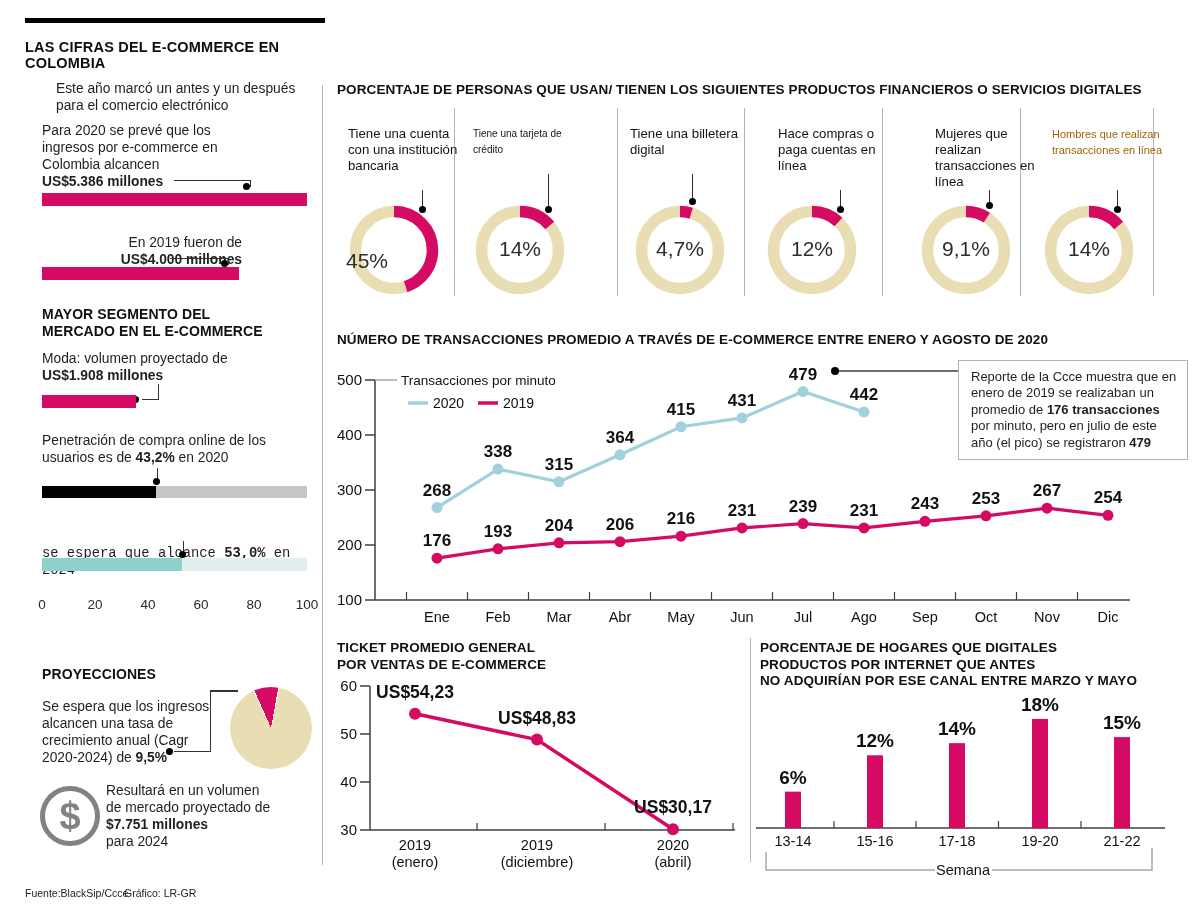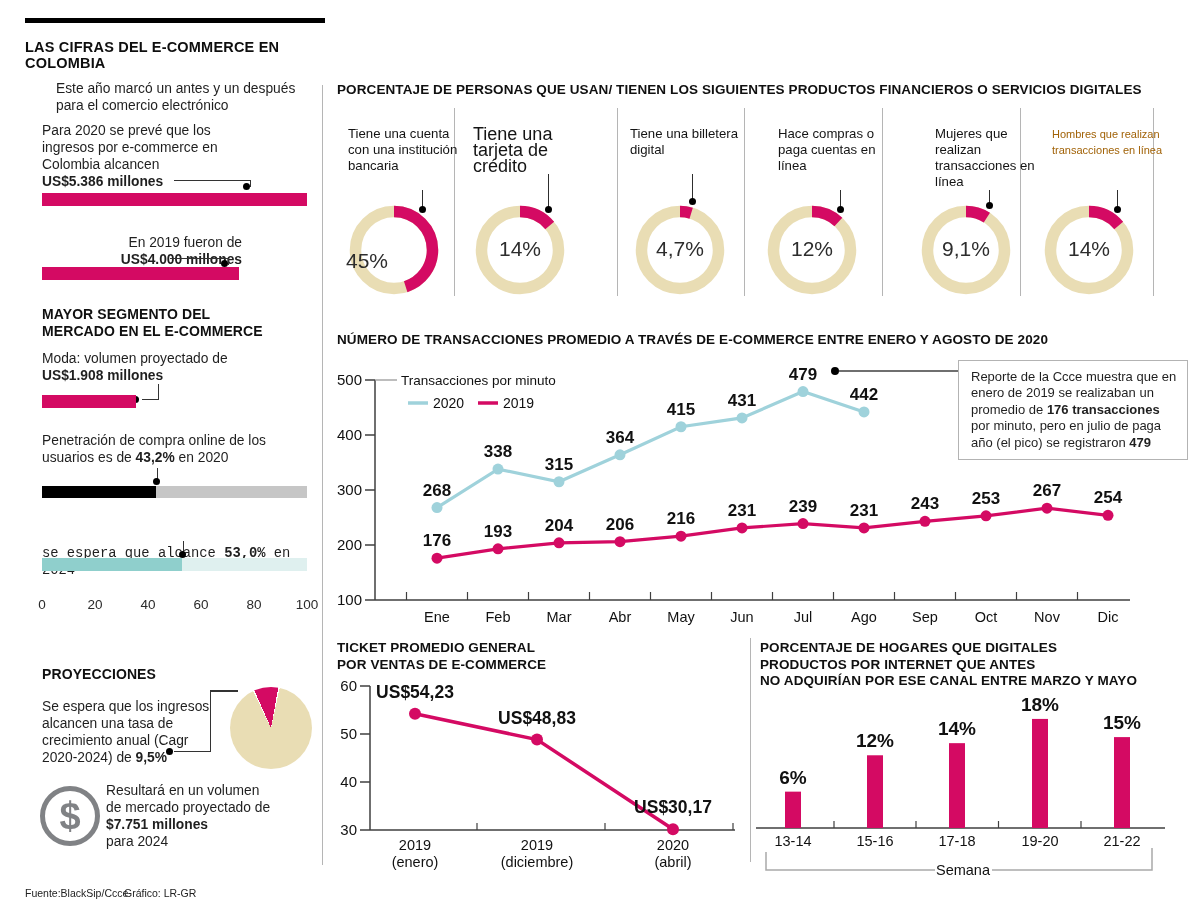--- a/index.html
+++ b/index.html
@@ -116,21 +116,21 @@
       <div style="position:absolute;left:1020px;top:108px;width:1px;height:188px;background:#b5b5b5;"></div>
       <div style="position:absolute;left:1153px;top:108px;width:1px;height:188px;background:#b5b5b5;"></div>
       <div style="position:absolute;left:348px;top:126px;width:118px;font-size:13.2px;line-height:16px;color:#141414;">Tiene una cuenta con una institución bancaria</div>
       <svg width="96" height="96" style="position:absolute;left:346px;top:202px;">
         <circle cx="48" cy="48" r="38.5" fill="none" stroke="#e9ddb4" stroke-width="11.5"></circle>
         <circle cx="48" cy="48" r="38.5" fill="none" stroke="#d40a63" stroke-width="11.5" stroke-dasharray="108.85618544688633 133.04644887952776" transform="rotate(-90 48 48)"></circle>
       </svg>
       <div style="position:absolute;left:346px;top:237px;width:96px;text-align:left;font-size:21px;color:#2d2d2d;margin-top:12px;">45%</div>
       <div style="position:absolute;left:421.9288218175523px;top:190px;width:1.5px;height:19.042397785550406px;background:#2e2e2e;"></div>
       <div style="position:absolute;left:419.1788218175523px;top:205.5423977855504px;width:7px;height:7px;border-radius:50%;background:#000;"></div>
-      <div style="position:absolute;left:473px;top:126px;width:118px;font-size:18px;line-height:16px;color:#141414;">Tiene una tarjeta de crédito</div>
+      <div style="position:absolute;left:473px;top:126px;width:118px;font-size:10px;line-height:16px;color:#141414;">Tiene una tarjeta de crédito</div>
       <svg width="96" height="96" style="position:absolute;left:472px;top:202px;">
         <circle cx="48" cy="48" r="38.5" fill="none" stroke="#e9ddb4" stroke-width="11.5"></circle>
         <circle cx="48" cy="48" r="38.5" fill="none" stroke="#d40a63" stroke-width="11.5" stroke-dasharray="33.866368805697974 208.03626552071609" transform="rotate(-90 48 48)"></circle>
       </svg>
       <div style="position:absolute;left:472px;top:237px;width:96px;text-align:center;font-size:21px;color:#2d2d2d;">14%</div>
       <div style="position:absolute;left:547.9288218175523px;top:174px;width:1.5px;height:35.042397785550406px;background:#2e2e2e;"></div>
       <div style="position:absolute;left:545.1788218175523px;top:205.5423977855504px;width:7px;height:7px;border-radius:50%;background:#000;"></div>
       <div style="position:absolute;left:630px;top:126px;width:118px;font-size:13.2px;line-height:16px;color:#141414;">Tiene una billetera digital</div>
       <svg width="96" height="96" style="position:absolute;left:632px;top:202px;">
         <circle cx="48" cy="48" r="38.5" fill="none" stroke="#e9ddb4" stroke-width="11.5"></circle>
@@ -250,21 +250,21 @@
         <text x="651" y="151.85" font-size="17" fill="#111" text-anchor="middle" font-weight="bold">253</text>
         <circle cx="712" cy="156.14999999999998" r="5.5" fill="#d40a63"></circle>
         <text x="712" y="144.14999999999998" font-size="17" fill="#111" text-anchor="middle" font-weight="bold">267</text>
         <circle cx="773" cy="163.3" r="5.5" fill="#d40a63"></circle>
         <text x="773" y="151.3" font-size="17" fill="#111" text-anchor="middle" font-weight="bold">254</text>
         <circle cx="500" cy="19" r="4" fill="#000"></circle>
         <line x1="504" y1="19" x2="623" y2="19" stroke="#3f3f3f" stroke-width="1.5"></line>
       </svg>
     </div>
   <div class="ann-box">
-    <span>Reporte de la Ccce muestra que en enero de 2019 se realizaban un promedio de </span><span class="b">176 transacciones</span><span> por minuto, pero en julio de paga año (el pico) se registraron </span><span class="b">479</span>
+    <span>Reporte de la Ccce muestra que en enero de 2019 se realizaban un promedio de </span><span class="b">176 transacciones</span><span> por minuto, pero en julio de este año (el pico) se registraron </span><span class="b">479</span>
   </div>
 
   <div class="abs h2" style="left:337px;top:640px;width:230px;">TICKET PROMEDIO GENERAL POR VENTAS DE E-COMMERCE</div>
   <div id="ticket-chart">
       <svg width="420" height="240" style="position:absolute;left:335px;top:672px;">
         <line x1="35" y1="14" x2="35" y2="158" stroke="#3f3f3f" stroke-width="1.5"></line>
         <line x1="25" y1="158" x2="35" y2="158" stroke="#3f3f3f" stroke-width="1.5"></line>
         <text x="22" y="163" font-size="15" fill="#111" text-anchor="end">30</text>
         <line x1="25" y1="110" x2="35" y2="110" stroke="#3f3f3f" stroke-width="1.5"></line>
         <text x="22" y="115" font-size="15" fill="#111" text-anchor="end">40</text>

